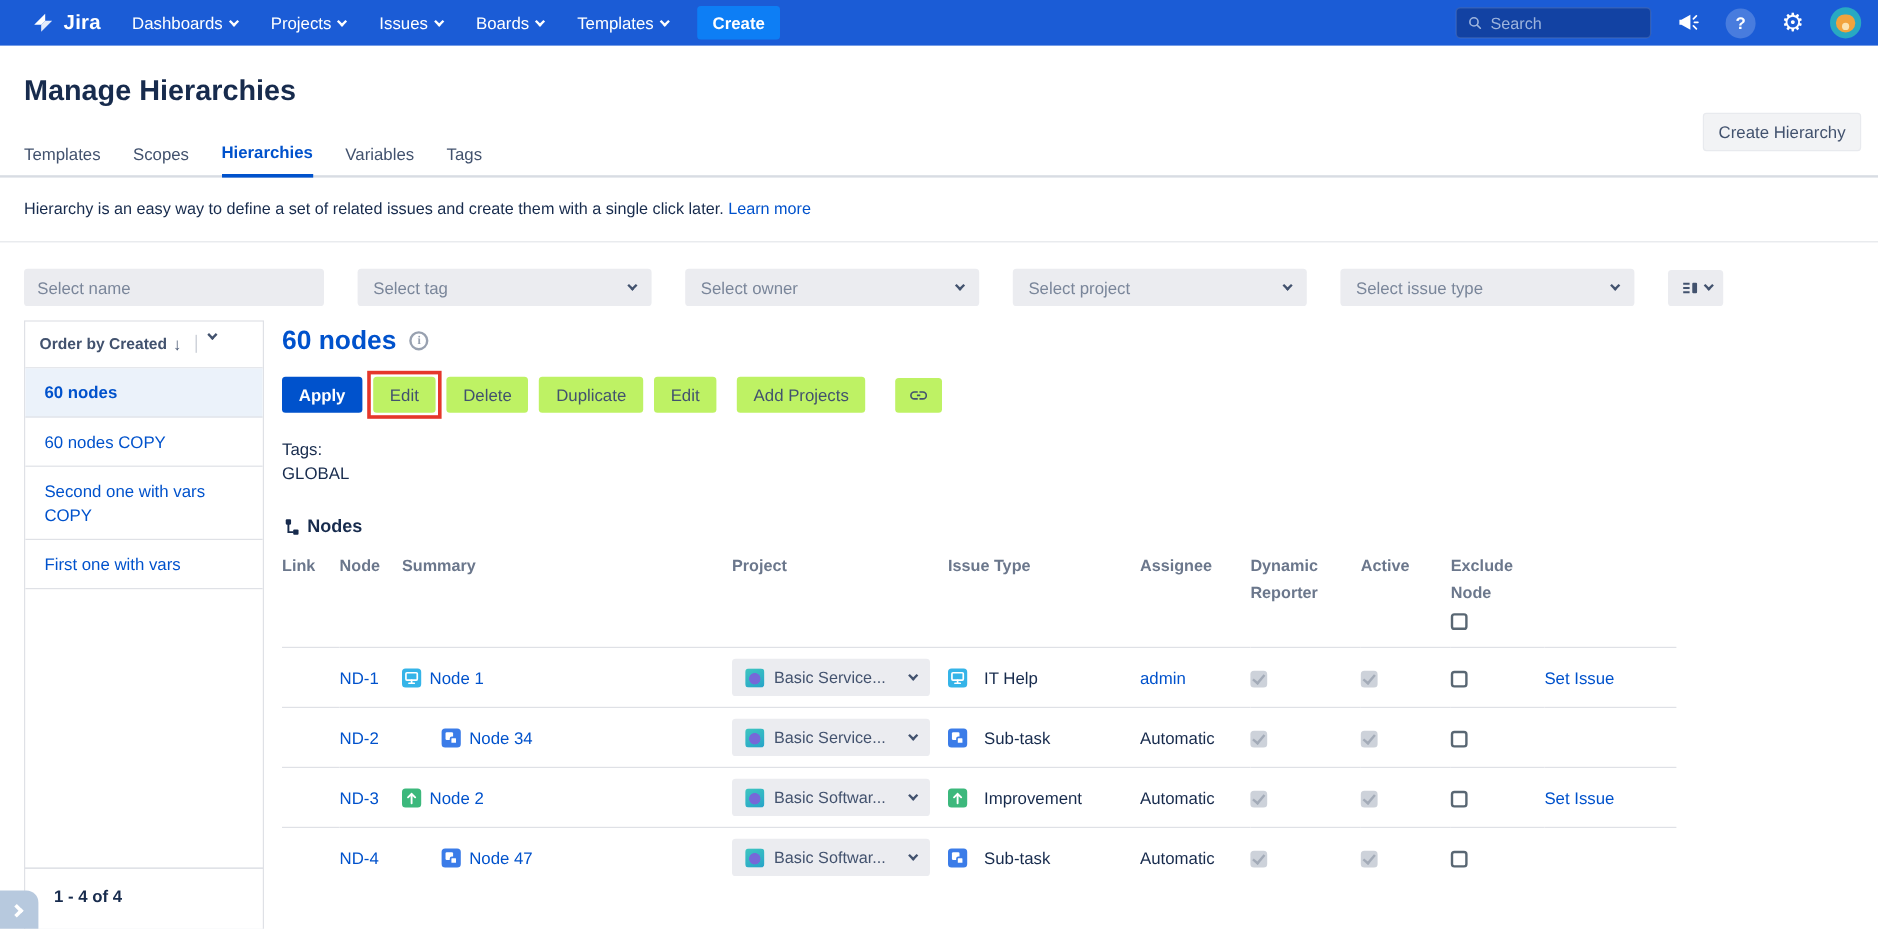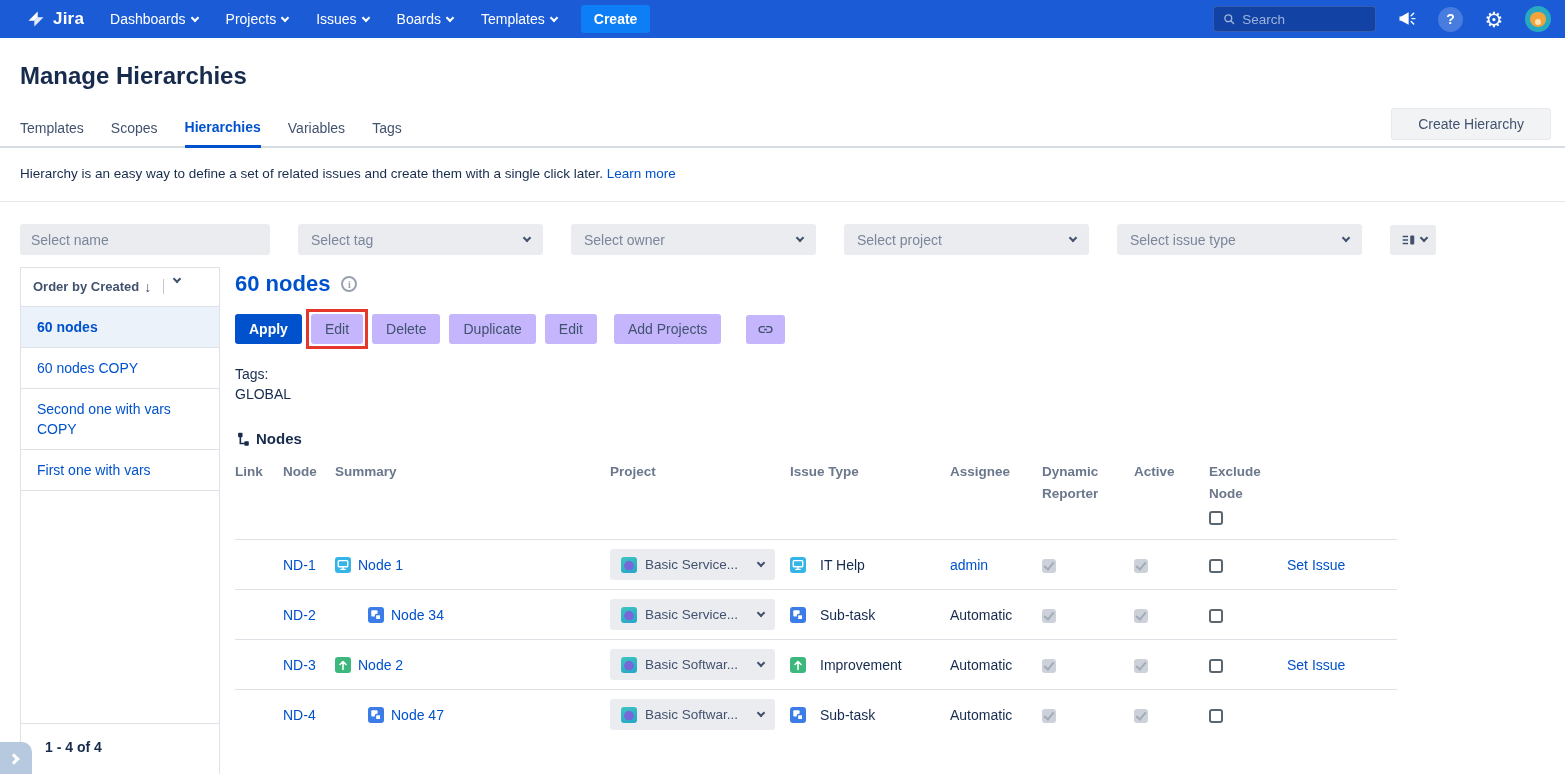--- a/index.html
+++ b/index.html
@@ -36,22 +36,22 @@
   .avatar::before { content:''; position:absolute; left:10px; top:13px; width:6px; height:6px;
     border-radius:50%; background:#fbe3b0; z-index:1; }
 
   
   .page-title { margin:24px 0 0 20px; font-size:24px; font-weight:700; color:#172B4D; }
   .tabs-row { margin-top:24px; padding:0 20px; border-bottom:2px solid #d8dce3; display:flex;
     gap:27px; align-items:flex-end; height:34px; position:relative; }
   .tab { font-size:14px; color:#42526E; padding-bottom:10px; cursor:pointer; }
   .tab.active { color:var(--primary,#0052CC); font-weight:600;
     border-bottom:3px solid var(--primary,#0052CC); margin-bottom:-2px; }
-  .btn-create-hierarchy { position:absolute; right:14px; bottom:6px; background:#f2f3f5;
-    border:1px solid #e8eaee; color:#42526E; border-radius:3px; padding:7px 26px; font-size:14px;
+  .btn-create-hierarchy { position:absolute; right:14px; bottom:20px; background:#f2f3f5;
+    border:1px solid #e8eaee; color:#42526E; border-radius:3px; padding:7px 12px; font-size:14px;
     cursor:pointer; font-family:inherit; }
   .desc-row { padding:18px 20px 20px; font-size:13.5px; color:#172B4D;
     border-bottom:1px solid #e4e6ea; }
   a.link, .link { color:var(--primary,#0052CC); text-decoration:none; cursor:pointer; }
 
   
   .filter-row { padding:22px 20px 0; display:flex; gap:28px; align-items:center; }
   .f-input { width:250px; height:31px; background:#ebecf0; border:none; border-radius:3px;
     padding:0 11px; font-size:14px; color:#172B4D; font-family:inherit; outline:none; }
   .f-input::placeholder { color:#7A869A; }
@@ -82,21 +82,21 @@
     border-color:#fff; transform:rotate(-45deg); border-width:3px; }
 
   
   .main { flex:1; padding-top:4px; min-width:0; }
   .detail-title-row { display:flex; align-items:center; gap:11px; }
   .detail-title { font-size:22px; font-weight:700; color:var(--primary,#0052CC); }
   .info-icon { width:16px; height:16px; border-radius:50%; border:2px solid #98a1b0;
     color:#98a1b0; font-size:10px; font-weight:700; display:flex; align-items:center;
     justify-content:center; font-family:"Liberation Serif", serif; cursor:pointer; }
   .btn-row { margin-top:17px; display:flex; gap:9px; align-items:center; }
-  .btn { background:#c4b5fd; color:#42526E; border:none; border-radius:3px; padding:7px 14px;
+  .btn { background:#bef264; color:#42526E; border:none; border-radius:3px; padding:7px 14px;
     font-size:14px; cursor:pointer; font-family:inherit; }
   .btn-primary { background:var(--primary,#0052CC); color:#fff; font-weight:600; }
   .btn-edit { position:relative; }
   .btn-edit::after { content:''; position:absolute; inset:-5px; border:3px solid
     var(--annot,#e5372b); pointer-events:none; }
   .btn-sched { margin-left:8px; }
   .btn-icon { margin-left:16px; padding:6px 11px; display:flex; align-items:center; }
   .meta { margin-top:20px; font-size:14px; line-height:20px; }
   .meta .grp { margin-bottom:5px; }
   .nodes-heading { margin-top:26px; display:flex; align-items:center; gap:5px; font-size:15px;

